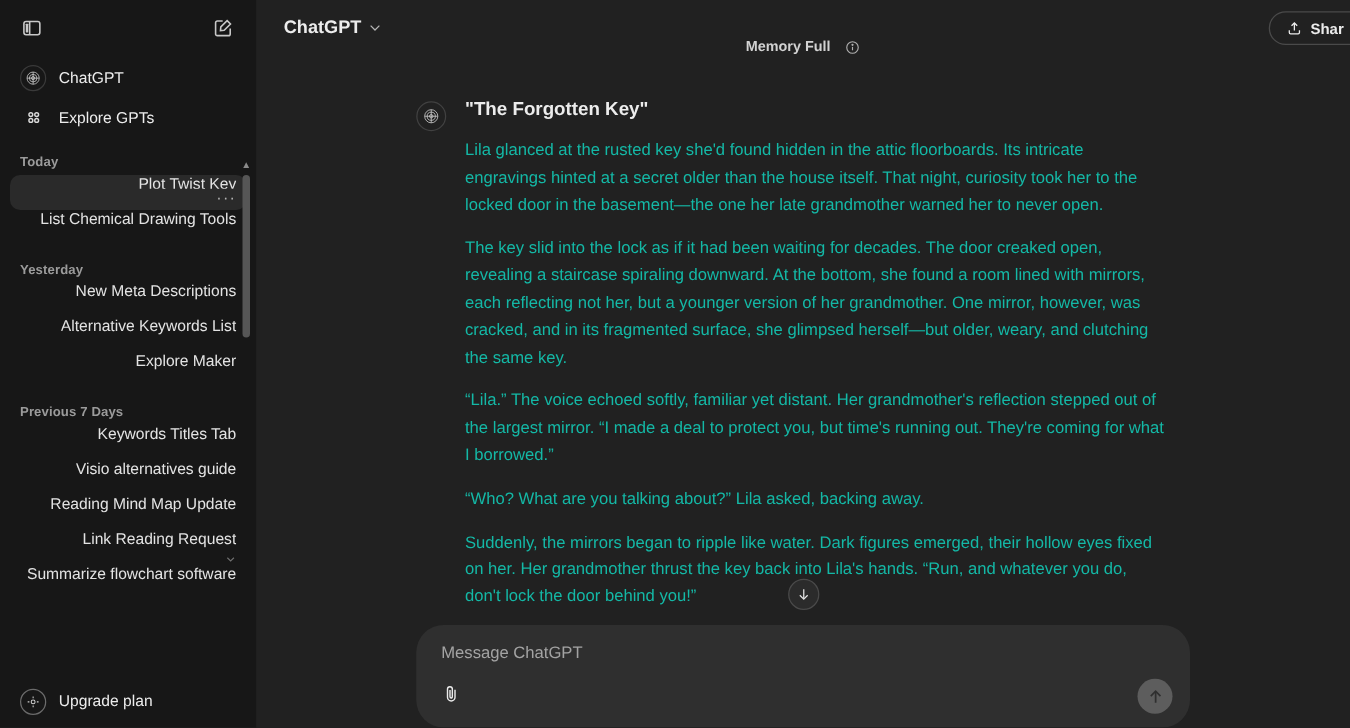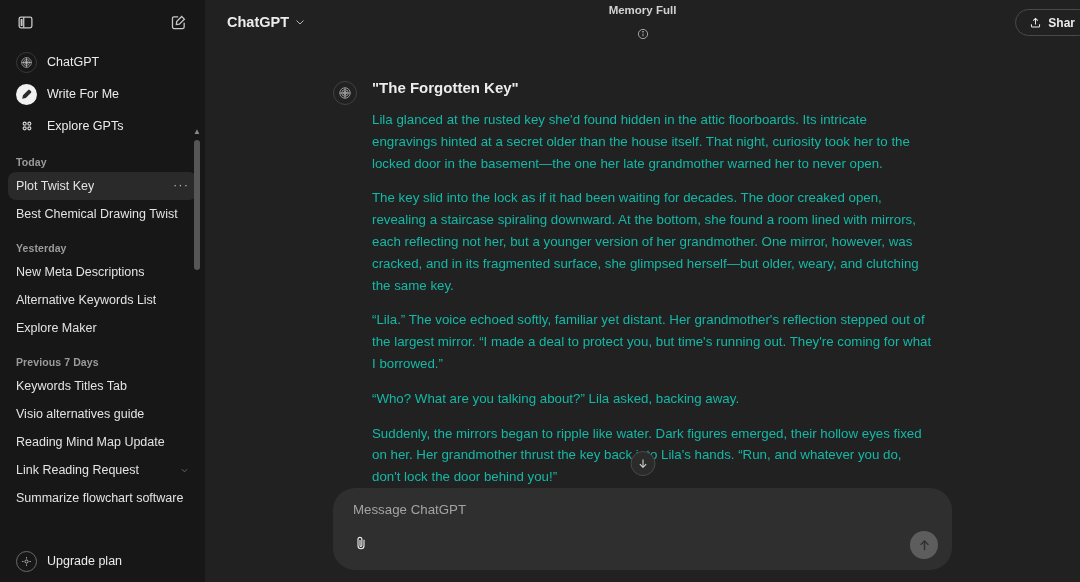--- a/index.html
+++ b/index.html
@@ -77,26 +77,27 @@
     font-weight: bold;
     color: #9b9b9b;
     padding: 0 16px;
     margin: 14px 0 4px 0;
     letter-spacing: 0.1px;
   }
   .conv-list { padding: 0 8px; }
   .conv {
     height: 28px;
     display: flex;
-    align-items: center;
+    align-items: flex-end;
     justify-content: space-between;
     padding: 0 8px;
     border-radius: 8px;
     cursor: pointer;
     position: relative;
+    flex-direction: column;
   }
   .conv.active { background: #2a2a2a; }
   .conv-title {
     font-size: 12.5px;
     color: #e3e3e3;
     white-space: nowrap;
     overflow: hidden;
     text-overflow: ellipsis;
   }
   .conv-dots {
@@ -179,22 +180,21 @@
   }
   .memory-wrap {
     position: absolute;
     left: 0; right: 0;
     display: flex;
     align-items: center;
     justify-content: center;
     gap: 12px;
     pointer-events: none;
     height: 44px;
-    top: 0;
-    flex-direction: column;
+    top: 16px;
   }
   .memory-txt {
     font-size: 11.5px;
     font-weight: bold;
     color: #d2d2d2;
     pointer-events: auto;
   }
   .memory-info { color: #b0b0b0; display: flex; align-items: center; pointer-events: auto; cursor: pointer; }
 
   .share-btn {
@@ -281,21 +281,21 @@
     border: 1px solid #4a4a4a;
     background: #2b2b2b;
     display: flex; align-items: center; justify-content: center;
     color: #e0e0e0;
     cursor: pointer;
   }
 
   
   .composer-area {
     flex: 0 0 auto;
-    padding: 0 128px 12px 128px;
+    padding: 0 128px 0 128px;
     position: relative;
   }
   .composer {
     background: #2f2f2f;
     border-radius: 22px;
     height: 82px;
     position: relative;
     padding: 14px 16px 0 20px;
   }
   .composer-placeholder {
@@ -354,49 +354,39 @@
                 <circle cx="12" cy="12" r="5.6"></circle>
                 <circle cx="12" cy="12" r="2.4"></circle>
               <path d="M12 3v18M3 12h18"></path>
             </svg>
           </span>
         </span>
         <span class="nav-label">ChatGPT</span>
       </div>
       <div class="nav-item">
         <span class="nav-ico">
-          <span class="write-badge">
-            <svg width="13" height="13" viewBox="0 0 24 24" fill="#2b2b2b">
-              <path d="M17.8 3.6c-.7-.7-1.9-.7-2.6 0L5.5 13.3 4 20l6.7-1.5 9.7-9.7c.7-.7.7-1.9 0-2.6l-2.6-2.6z"></path>
-            </svg>
-          </span>
-        </span>
-        <span class="nav-label">Write For Me</span>
-      </div>
-      <div class="nav-item">
-        <span class="nav-ico">
           <svg width="14" height="14" viewBox="0 0 24 24" fill="none" stroke="#d9d9d9" stroke-width="2">
             <circle cx="8" cy="8" r="2.6"></circle>
               <circle cx="16" cy="8" r="2.6"></circle>
             <circle cx="8" cy="16" r="2.6"></circle>
               <circle cx="16" cy="16" r="2.6"></circle>
           </svg>
         </span>
         <span class="nav-label">Explore GPTs</span>
       </div>
     </nav>
 
     <div class="sec-head">Today</div>
     <div class="conv-list">
       <div class="conv active">
         <span class="conv-title">Plot Twist Key</span>
         <span class="conv-dots">···</span>
       </div>
       <div class="conv">
-        <span class="conv-title">Best Chemical Drawing Twist</span>
+        <span class="conv-title">List Chemical Drawing Tools</span>
       </div>
     </div>
 
     <div class="sec-head">Yesterday</div>
     <div class="conv-list">
       <div class="conv">
         <span class="conv-title">New Meta Descriptions</span>
       </div>
       <div class="conv">
         <span class="conv-title">Alternative Keywords List</span>

